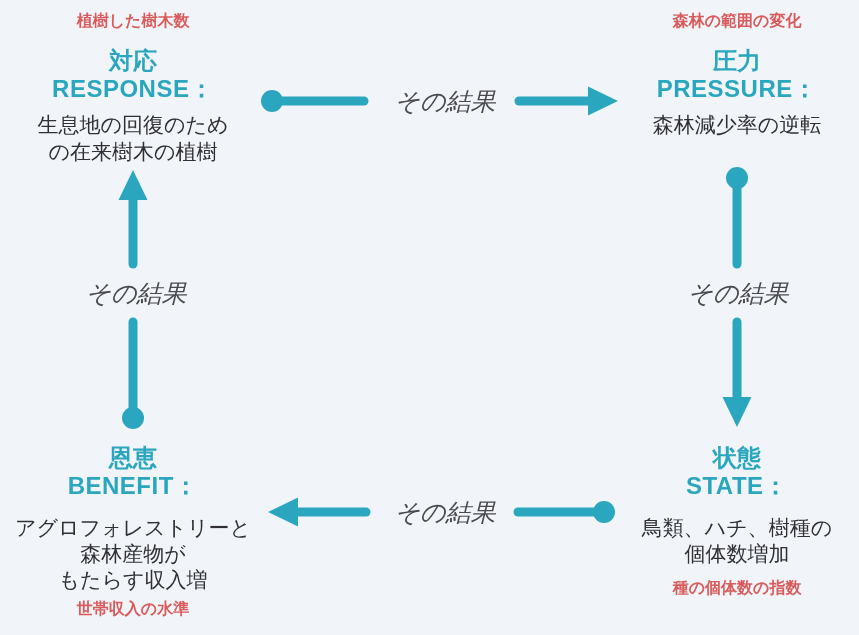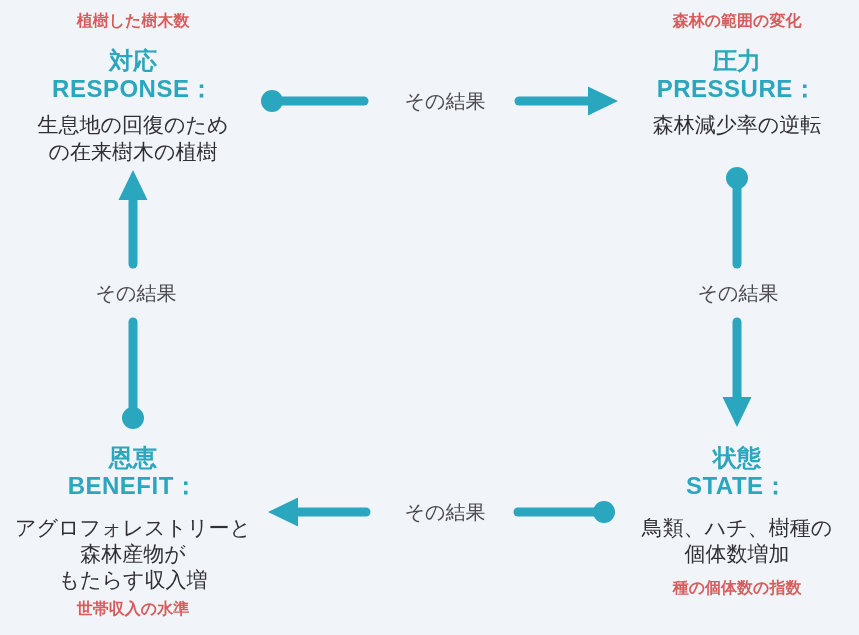--- a/index.html
+++ b/index.html
@@ -59,23 +59,24 @@
     color:var(--body);
     white-space:pre-line;
   }
   .node-bottom .jp{margin-top:0;}
   .node-bottom .desc{margin-top:16px;line-height:26px;}
   .node-state .indicator{margin-top:10px;}
   .node-benefit .indicator{margin-top:5px;}
   .arrow-label{
     position:absolute;
     transform:translate(-50%,-50%);
-    font-size:20px;
+    font-size:25px;
     color:var(--gray);
     white-space:nowrap;
+    font-style:italic;
   }
 </style>
 </head>
 <body>
 
 <div class="canvas">
 
   <svg class="overlay" viewBox="0 0 859 635">
     <g>
       <circle cx="272" cy="101" r="11"></circle>

